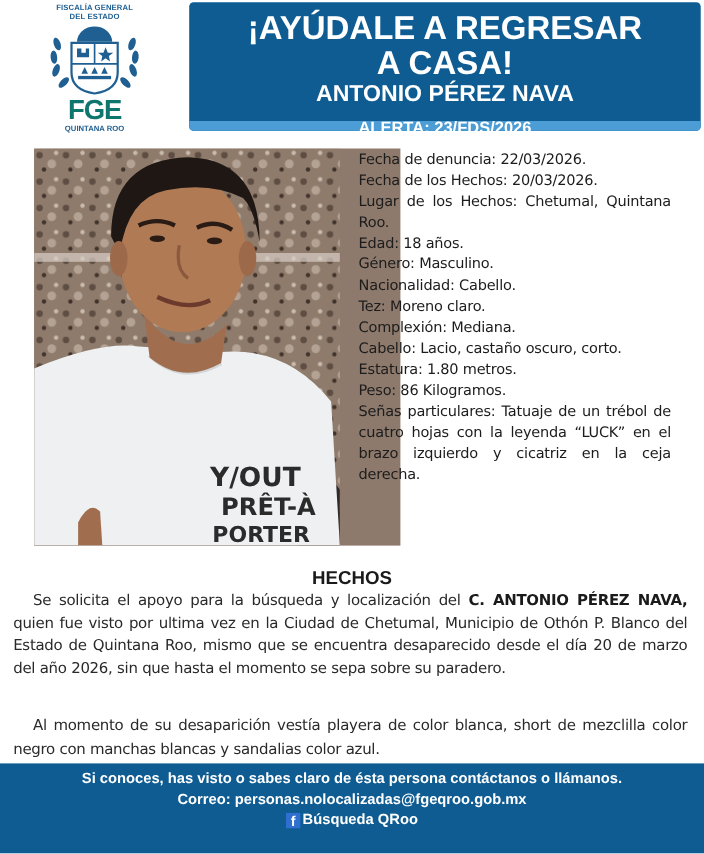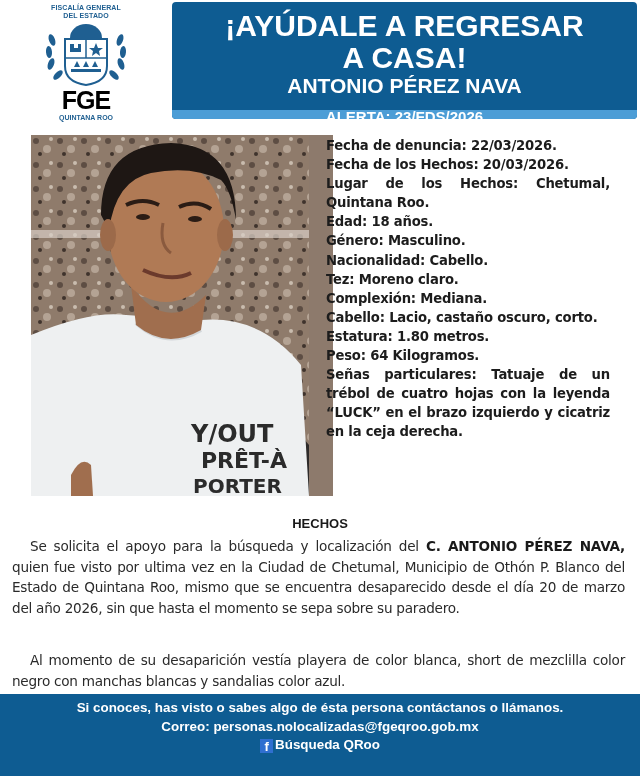--- a/index.html
+++ b/index.html
@@ -1,38 +1,38 @@
 <!DOCTYPE html>
 <html><head>
 <meta charset="utf-8">
 <style>
   html, body { margin:0; padding:0; }
   body { width:640px; height:776px; background:#ffffff; position:relative; overflow:hidden;
          font-family:"DejaVu Sans", sans-serif; color:#1a1a1a; }
   .logo { position:absolute; left:30px; top:4px; width:112px; height:118px; text-align:center; }
   .logo .agency { font-family:"Liberation Sans", sans-serif; font-weight:bold; font-size:7px; color:#1f5f91; line-height:8px; letter-spacing:0.1px; }
   .logo .emblem { position:relative; width:86px; height:66px; margin:2px auto 0; }
-  .logo .fge { font-family:"Liberation Sans", sans-serif; font-weight:bold; font-size:25px; color:#000000; line-height:24px; letter-spacing:-1px; }
+  .logo .fge { font-family:"Liberation Sans", sans-serif; font-weight:bold; font-size:25px; color:#0f766e; line-height:24px; letter-spacing:-1px; }
   .logo .state { font-family:"Liberation Sans", sans-serif; font-weight:bold; font-size:7px; color:#1f5f91; margin-top:2px; }
 
   .banner { position:absolute; left:172px; top:2px; width:465px; height:117px; background:#0e5c92;
             border-radius:4px; overflow:hidden; text-align:center; color:#fff; }
   .banner .strip { position:absolute; left:0; right:0; bottom:0; height:9px; background:#4c9dd6; }
   .banner .title { font-family:"Liberation Sans", sans-serif; font-weight:bold; font-size:30px; line-height:32px; margin-top:8px; position:relative; }
   .banner .name { font-family:"Liberation Sans", sans-serif; font-weight:bold; font-size:21px; line-height:22px; margin-top:1px; position:relative; }
   .banner .alert { font-family:"Liberation Sans", sans-serif; font-weight:bold; font-size:15px; line-height:16px; position:relative; margin-top:12px; }
 
-  .photo { position:absolute; left:31px; top:135px; width:302px; height:361px; overflow:hidden; background:#8d7a6c; }
+  .photo { position:absolute; left:31px; top:135px; width:333px; height:361px; overflow:hidden; background:#8d7a6c; }
 
   .details { position:absolute; left:326px; top:136px; width:284px; font-family:"DejaVu Sans", sans-serif;
-             font-weight:bold; font-size:13.2px; line-height:19.1px; color:#1c1c1c; text-align:justify; letter-spacing:-0.2px; }
+             font-weight:normal; font-size:13.2px; line-height:19.1px; color:#1c1c1c; text-align:justify; letter-spacing:-0.2px; }
   .details .row { margin:0; }
 
   .hechos-title { position:absolute; left:0; width:640px; top:516px; text-align:center; font-family:"Liberation Sans", sans-serif;
-                  font-weight:bold; font-size:13px; color:#1a1a1a; }
+                  font-weight:bold; font-size:17px; color:#1a1a1a; }
   .hechos { position:absolute; left:12px; width:613px; font-family:"DejaVu Sans", sans-serif; font-size:13.6px;
             line-height:20.7px; color:#2a2a2a; text-align:justify; letter-spacing:-0.25px; }
   .hechos .indent { display:inline-block; width:18px; }
   .hechos b { color:#1a1a1a; }
 
   .footer { position:absolute; left:0; top:694px; width:640px; height:82px; background:#0e5c92; color:#fff; text-align:center;
             font-family:"Liberation Sans", sans-serif; font-weight:bold; font-size:13.4px; line-height:18.5px; padding-top:5px; box-sizing:border-box; }
   .fb { display:inline-block; width:13px; height:14px; background:#2f6fd0; color:#fff; font-size:13px; line-height:15px; vertical-align:-2px; margin-right:2px; text-align:center; }
 </style>
 </head>
@@ -127,31 +127,31 @@
   <div class="row">Fecha de denuncia: 22/03/2026.</div>
   <div class="row">Fecha de los Hechos: 20/03/2026.</div>
   <div class="row">Lugar de los Hechos: Chetumal, Quintana Roo.</div>
   <div class="row">Edad: 18 años.</div>
   <div class="row">Género: Masculino.</div>
   <div class="row">Nacionalidad: Cabello.</div>
   <div class="row">Tez: Moreno claro.</div>
   <div class="row">Complexión: Mediana.</div>
   <div class="row">Cabello: Lacio, castaño oscuro, corto.</div>
   <div class="row">Estatura: 1.80 metros.</div>
-  <div class="row">Peso: 64 Kilogramos.</div>
+  <div class="row">Peso: 86 Kilogramos.</div>
   <div class="row">Señas particulares: Tatuaje de un trébol de cuatro hojas con la leyenda “LUCK” en el brazo izquierdo y cicatriz en la ceja derecha.</div>
 </div>
 
 <div class="hechos-title">HECHOS</div>
 <div class="hechos" style="top:536px;">
   <span class="indent"></span><span>Se solicita el apoyo para la búsqueda y localización del </span><b>C. ANTONIO PÉREZ NAVA,</b><span> quien fue visto por ultima vez en la Ciudad de Chetumal, Municipio de Othón P. Blanco del Estado de Quintana Roo, mismo que se encuentra desaparecido desde el día 20 de marzo del año 2026, sin que hasta el momento se sepa sobre su paradero.</span>
 </div>
 <div class="hechos" style="top:650px;">
   <span class="indent"></span><span>Al momento de su desaparición vestía playera de color blanca, short de mezclilla color negro con manchas blancas y sandalias color azul.</span>
 </div>
 
 <div class="footer">
-  <div>Si conoces, has visto o sabes algo de ésta persona contáctanos o llámanos.</div>
+  <div>Si conoces, has visto o sabes claro de ésta persona contáctanos o llámanos.</div>
   <div>Correo: personas.nolocalizadas@fgeqroo.gob.mx</div>
   <div>
     <span class="fb">f</span><span>Búsqueda QRoo</span>
   </div>
 </div>
 
 </body></html>

